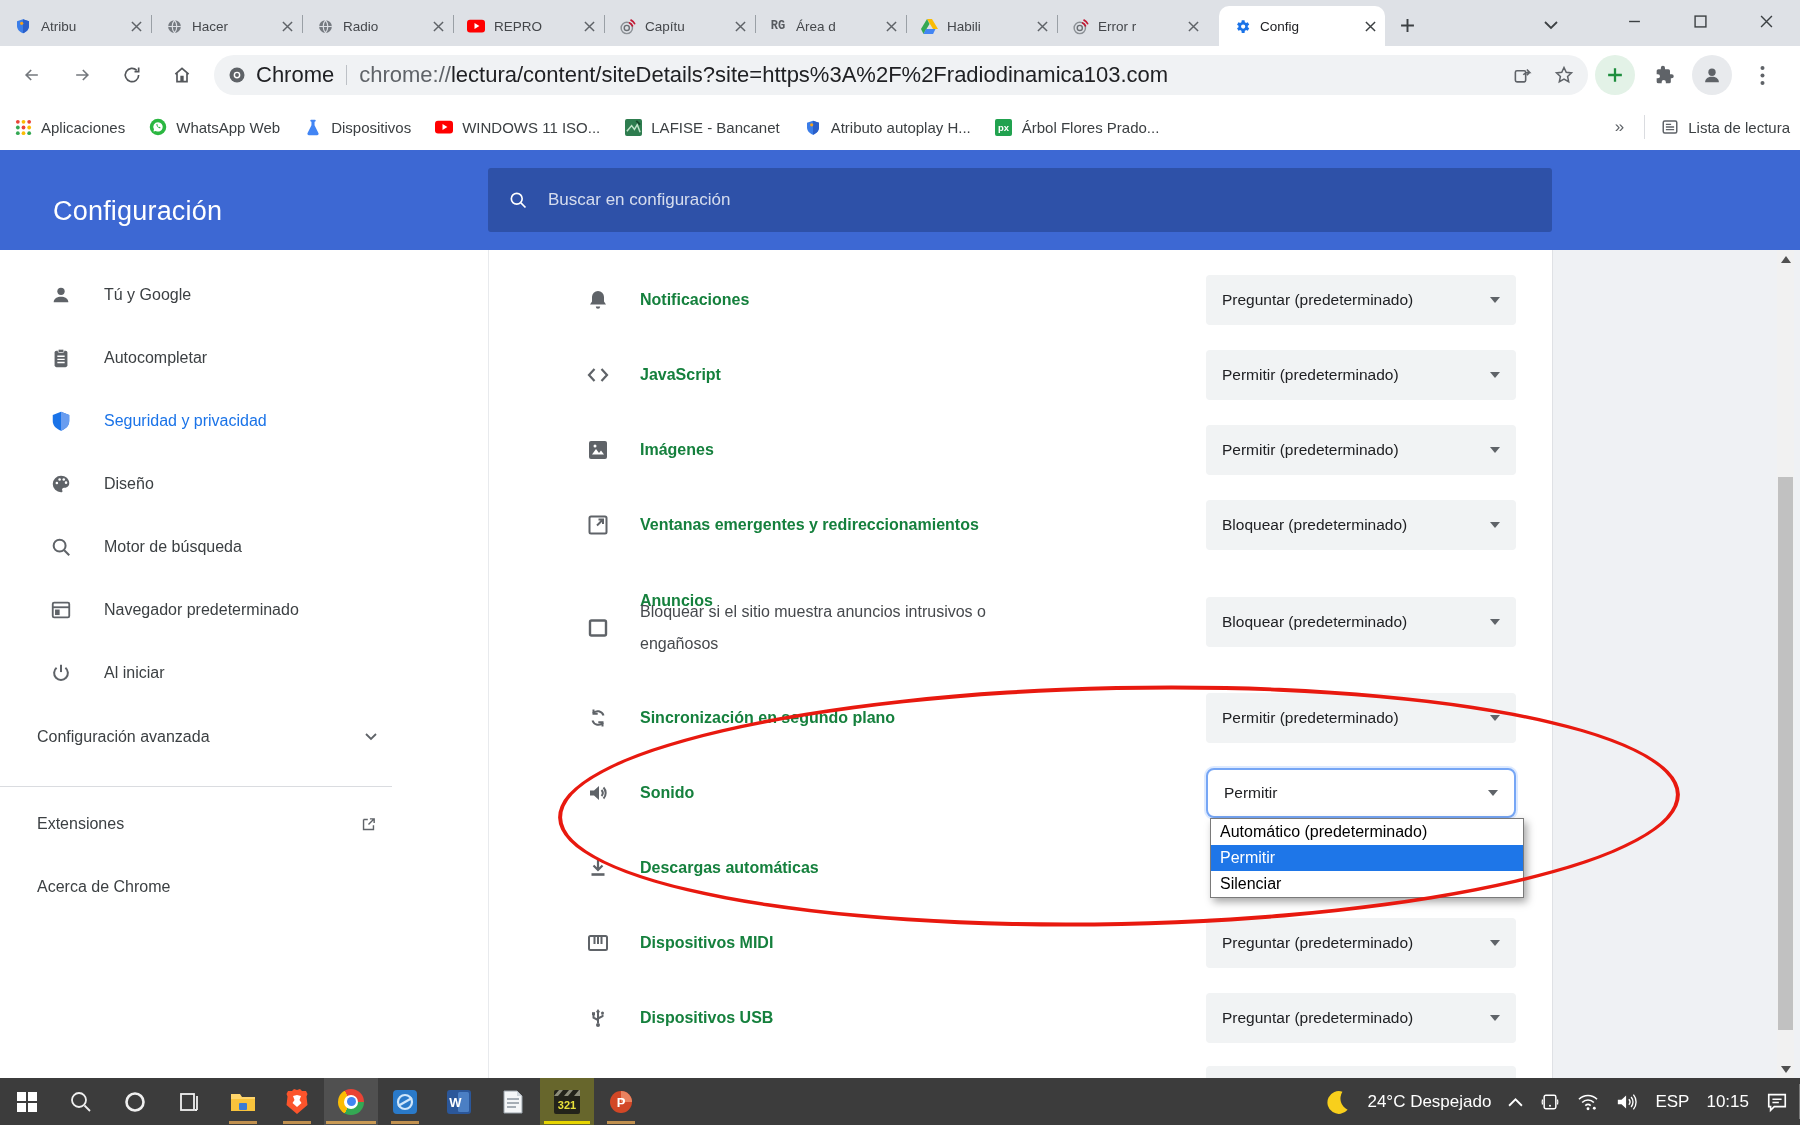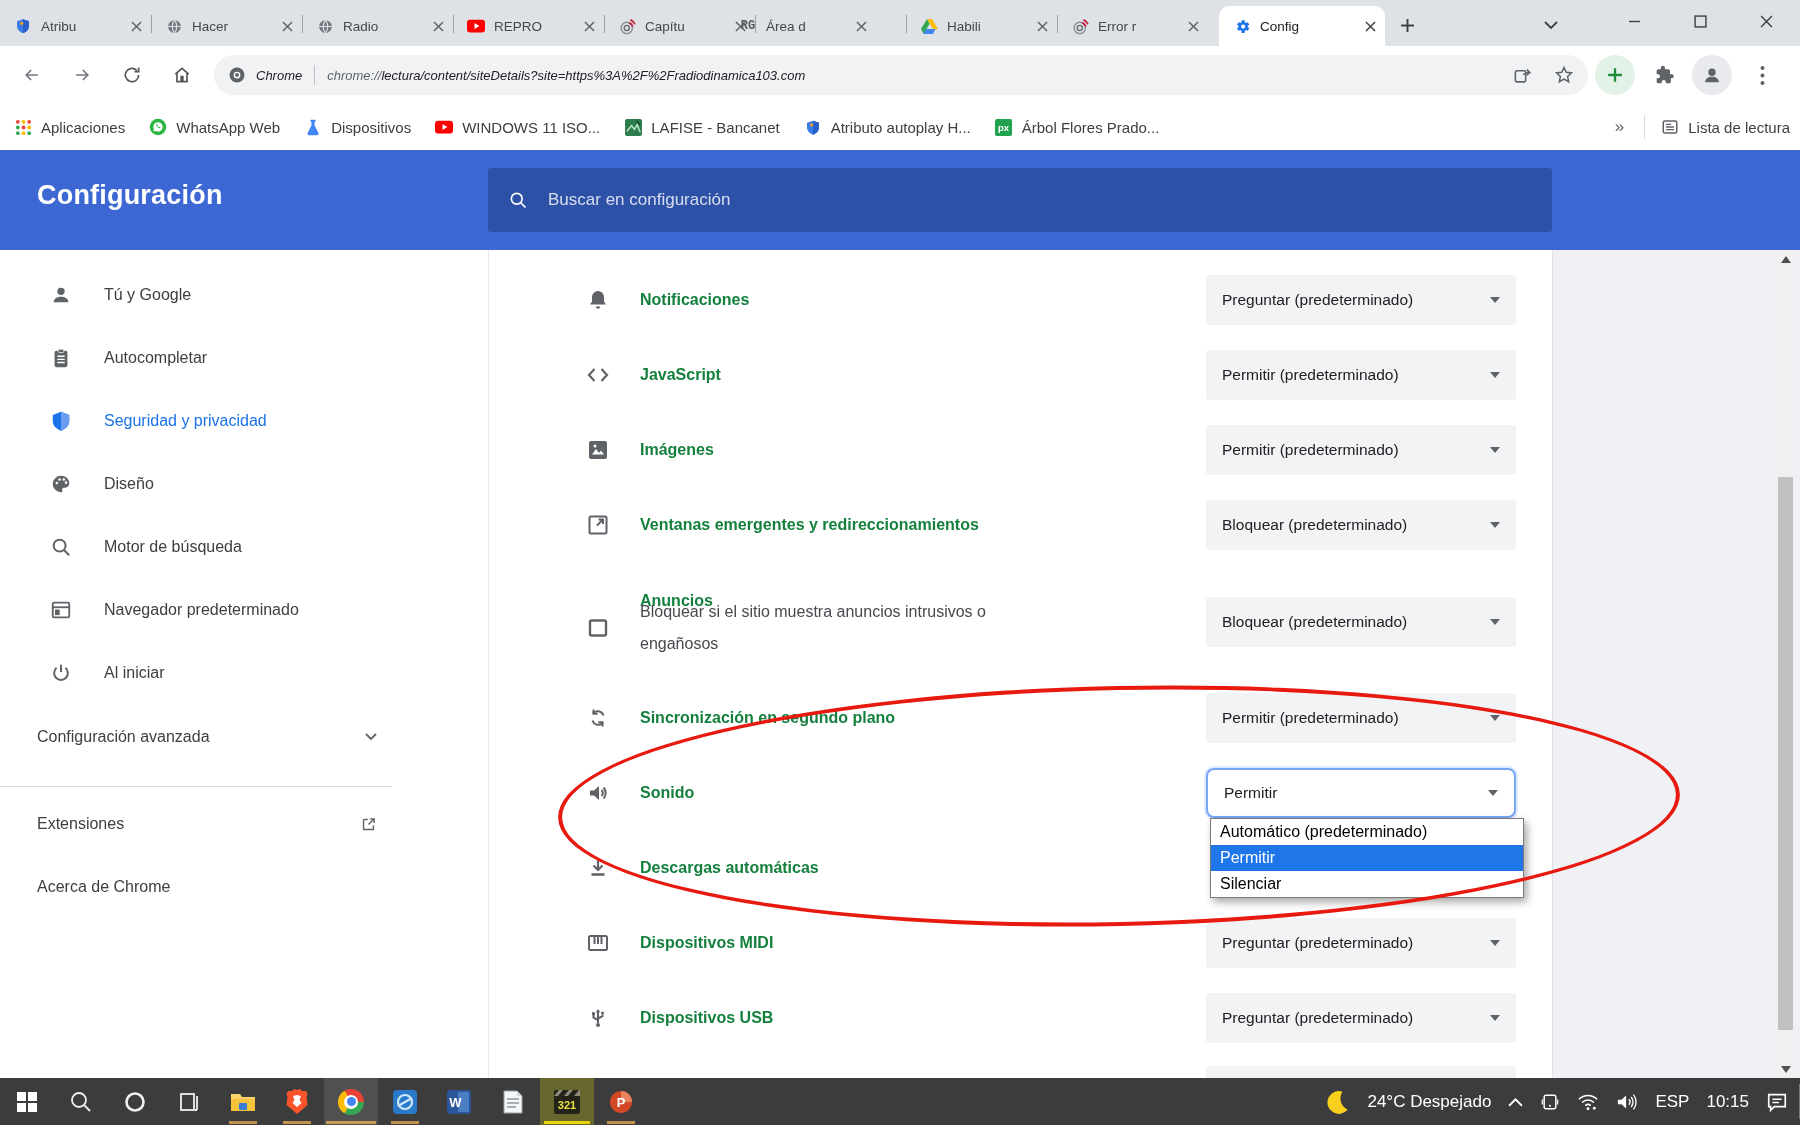--- a/index.html
+++ b/index.html
@@ -17,38 +17,38 @@
   .tdiv{position:absolute;top:15px;width:1px;height:18px;background:#9aa0a6;}
   .fav{width:18px;height:18px;flex:0 0 18px;display:flex;align-items:center;justify-content:center;}
   #newtab{position:absolute;left:1392px;top:10px;width:30px;height:30px;display:flex;align-items:center;justify-content:center;border-radius:50%;}
   #tabchev{position:absolute;left:1536px;top:10px;width:30px;height:30px;display:flex;align-items:center;justify-content:center;}
   .wbtn{position:absolute;top:0;width:64px;height:42px;display:flex;align-items:center;justify-content:center;}
 
   
   #toolbar{position:absolute;left:0;top:46px;width:1800px;height:58px;background:#fff;}
   .navic{position:absolute;top:9px;width:40px;height:40px;display:flex;align-items:center;justify-content:center;border-radius:50%;}
   #omnibox{position:absolute;left:214px;top:9px;width:1374px;height:40px;background:#f0f2f4;border-radius:20px;
-           display:flex;align-items:center;padding:0 14px;box-sizing:border-box;font-size:13px;font-style:italic;}
+           display:flex;align-items:center;padding:0 14px;box-sizing:border-box;font-size:22px;}
   #omnibox .sep{width:1px;height:20px;background:#bdc1c6;margin:0 12px;}
   .scheme{color:#5f6368;} .upath{color:#202124;}
   #obright{margin-left:auto;display:flex;align-items:center;gap:22px;}
   .tbright{position:absolute;top:9px;width:40px;height:40px;display:flex;align-items:center;justify-content:center;border-radius:50%;}
 
   
   #bookbar{position:absolute;left:0;top:104px;width:1800px;height:46px;background:#fff;display:flex;align-items:center;}
   .bk{display:flex;align-items:center;gap:9px;margin-left:24px;font-size:15px;color:#3c4043;white-space:nowrap;}
   .bk:first-child{margin-left:14px;}
   .bkicon{width:18px;height:18px;display:flex;align-items:center;justify-content:center;}
   #bkright{position:absolute;right:10px;top:0;height:46px;display:flex;align-items:center;gap:16px;}
   #bkdiv{width:1px;height:24px;background:#dadce0;}
   #overflow{font-size:17px;color:#5f6368;padding:0 4px;}
 
   
   #setheader{position:absolute;left:0;top:150px;width:1800px;height:100px;background:#3d68d3;}
-  #setheader h1{margin:0;position:absolute;left:37px;top:30px;font-size:27px;font-weight:700;color:#fff;letter-spacing:.2px;}
+  #setheader h1{margin:16px;position:absolute;left:37px;top:30px;font-size:27px;font-weight:400;color:#fff;letter-spacing:.2px;}
   #setsearch{position:absolute;left:488px;top:18px;width:1064px;height:64px;background:#2e51a8;border-radius:3px;
              display:flex;align-items:center;padding:0 20px;box-sizing:border-box;gap:18px;}
   #setsearch input{background:transparent;border:none;outline:none;color:rgba(255,255,255,.85);font-size:17px;
                    font-family:"Liberation Sans",sans-serif;width:90%;}
   #setsearch input::placeholder{color:rgba(255,255,255,.8);}
 
   
   #bodyarea{position:absolute;left:0;top:250px;width:1800px;height:828px;background:#fff;overflow:hidden;}
   #sidebar{position:absolute;left:0;top:0;width:488px;height:828px;background:#fff;}
   .sbi{position:absolute;left:0;width:420px;height:56px;display:flex;align-items:center;gap:32px;padding-left:50px;
@@ -168,21 +168,21 @@
             <path d="M15 7a8 8 0 0 1 4 4M17 3a12 12 0 0 1 5 5" stroke="#c21833" stroke-width="2.4" fill="none" stroke-linecap="round"></path>
           </svg>
         </span>
       <span class="ttl">Capítu</span>
       <span class="tclose">
           <svg width="11" height="11" viewBox="0 0 12 12">
             <path d="M1 1l10 10M11 1L1 11" stroke="#5f6368" stroke-width="1.6"></path>
           </svg>
         </span>
     </div>
-    <div class="tab" style="left:725px">
+    <div class="tab" style="left:755px">
       <span class="fav">
           <span style="font-size:12px;font-weight:bold;color:#55595e;font-family:'Liberation Mono',monospace;">RG</span>
         </span>
       <span class="ttl">Área d</span>
       <span class="tclose">
           <svg width="11" height="11" viewBox="0 0 12 12">
             <path d="M1 1l10 10M11 1L1 11" stroke="#5f6368" stroke-width="1.6"></path>
           </svg>
         </span>
     </div>

